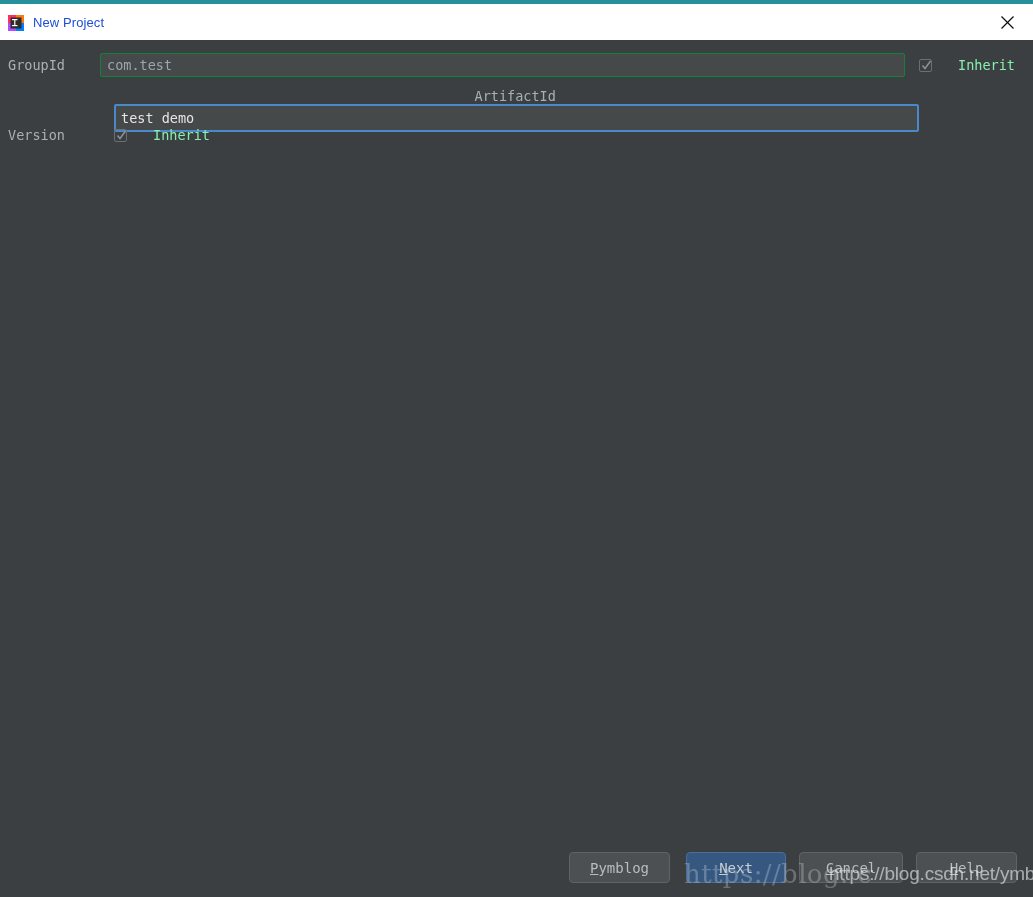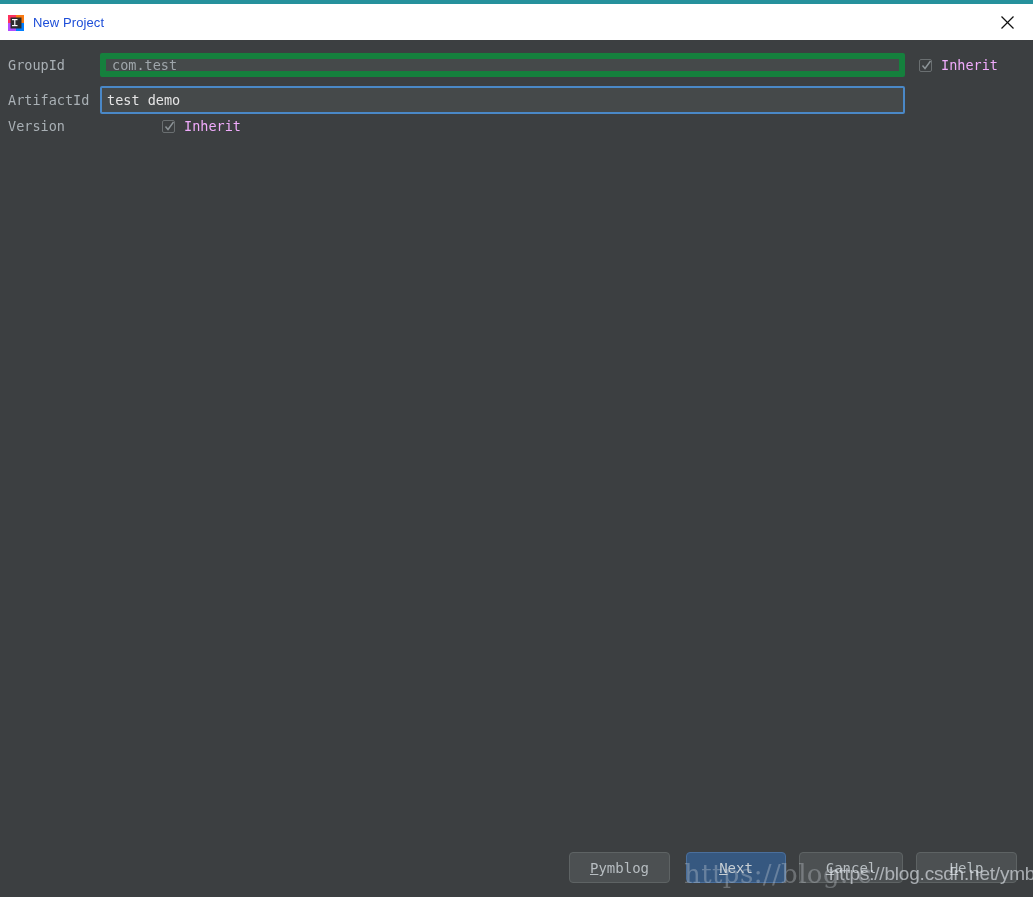--- a/index.html
+++ b/index.html
@@ -74,40 +74,40 @@
 
   .form-row {
     position: absolute;
     left: 0;
     right: 0;
     height: 24px;
     display: flex;
     align-items: center;
   }
   #row-groupid   { top: 13px; }
-  #row-artifactid{ top: 48px; }
-  #row-version   { top: 74px; gap: 48px; }
+  #row-artifactid{ top: 48px; flex-direction: column; }
+  #row-version   { top: 83px; }
 
   .row-label {
     width: 100px;
     padding-left: 8px;
     box-sizing: border-box;
     font-family: "DejaVu Sans Mono", monospace;
     font-size: 13.5px;
     color: #a9b0b5;
     white-space: nowrap;
     flex: 0 0 auto;
   }
 
   .text-field {
     width: 805px;
     height: 24px;
     box-sizing: border-box;
     background: #45494a;
-    border: 6px solid #15803d;
+    border: 1px solid #15803d;
     border-radius: 2px;
     color: #9fa6ab;
     font-family: "DejaVu Sans Mono", monospace;
     font-size: 13.5px;
     padding: 0 6px;
     line-height: 22px;
     outline: none;
     flex: 0 0 auto;
   }
   .text-field.focused {
@@ -135,24 +135,24 @@
     flex: 0 0 auto;
   }
   .checkbox .tick {
     position: absolute;
     left: 1px;
     top: -1px;
     width: 11px;
     height: 13px;
   }
   .inherit-label {
-    margin-left: 9px;
+    margin-left: 26px;
     font-family: "DejaVu Sans Mono", monospace;
     font-size: 13.5px;
-    color: #f0abfc;
+    color: #86efac;
     white-space: nowrap;
   }
 
   
   #footer {
     position: absolute;
     left: 0;
     right: 0;
     bottom: 0;
     height: 58px;

